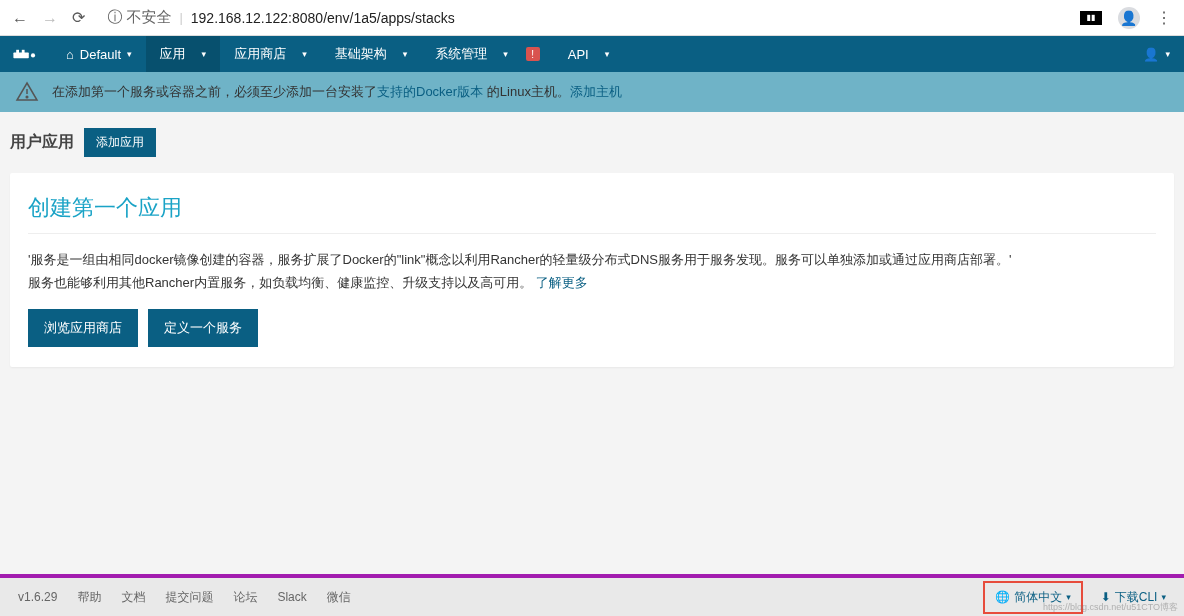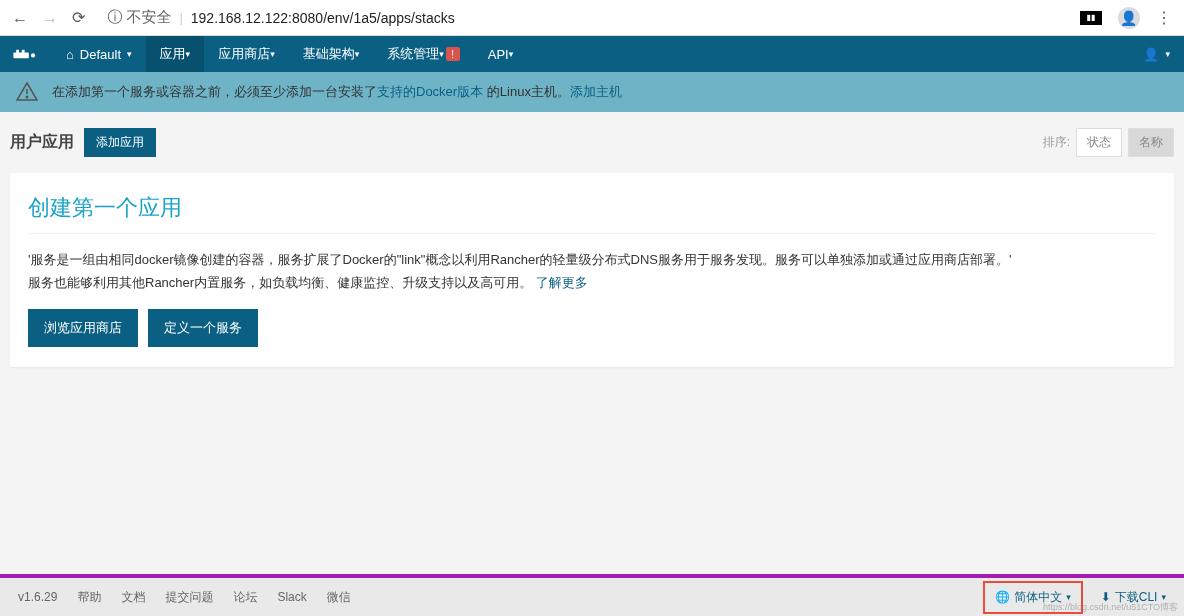--- a/index.html
+++ b/index.html
@@ -16,21 +16,21 @@
 .right-chrome { display: flex; align-items: center; gap: 16px; margin-left: auto; }
 .avatar { width: 22px; height: 22px; border-radius: 50%; background: #dadce0; display: flex; align-items: center; justify-content: center; color: #888; font-size: 14px; }
 .badge-box { width: 22px; height: 14px; background: #000; color: #fff; font-size: 8px; display: flex; align-items: center; justify-content: center; position: relative; }
 
 
 .topnav { height: 36px; background: #0a5f83; display: flex; align-items: center; color: #fff; font-size: 13px; }
 .logo { width: 52px; height: 36px; display: flex; align-items: center; justify-content: center; }
 .logo svg { width: 28px; }
 .env-select { display: flex; align-items: center; gap: 6px; padding: 0 14px; cursor: pointer; height: 100%; }
 .nav-items { display: flex; align-items: center; height: 100%; }
-.nav-item { padding: 16px 14px; height: 100%; display: flex; align-items: center; gap: 0; cursor: pointer; }
+.nav-item { padding: 16px 14px; height: 100%; display: flex; align-items: center; gap: 16px; cursor: pointer; }
 .nav-item.active { background: #07506e; }
 .caret { font-size: 9px; }
 .warn-dot { width: 14px; height: 14px; background: #d9534f; color: #fff; font-size: 10px; display: flex; align-items: center; justify-content: center; border-radius: 2px; margin-left: 2px; }
 .nav-right { margin-left: auto; padding: 0 14px; display: flex; align-items: center; gap: 6px; }
 
 
 .banner { background: #6fb3c7; height: 40px; display: flex; align-items: center; padding: 8px 14px; gap: 12px; color: #333; font-size: 13px; }
 .banner-icon { width: 26px; height: 26px; display: flex; align-items: center; justify-content: center; }
 .banner a { color: #0a5f83; text-decoration: none; }
 
@@ -132,25 +132,20 @@
       </svg>
   </div>
   <div>
     <span>在添加第一个服务或容器之前，必须至少添加一台安装了</span><a href="#">支持的Docker版本</a><span> 的Linux主机。</span><a href="#">添加主机</a>
   </div>
 </div>
 
 <div class="page-header">
   <span class="page-title">用户应用</span>
   <button class="btn-primary">添加应用</button>
-  <div class="sort-area">
-    <span>排序:</span>
-    <button class="sort-btn">状态</button>
-    <button class="sort-btn active">名称</button>
-  </div>
 </div>
 
 <div class="panel">
   <h2>创建第一个应用</h2>
   <p>'服务是一组由相同docker镜像创建的容器，服务扩展了Docker的"link"概念以利用Rancher的轻量级分布式DNS服务用于服务发现。服务可以单独添加或通过应用商店部署。'</p>
   <p>
     <span>服务也能够利用其他Rancher内置服务，如负载均衡、健康监控、升级支持以及高可用。 </span><a href="#" class="link">了解更多</a>
   </p>
   <div class="panel-actions">
     <button>浏览应用商店</button>

